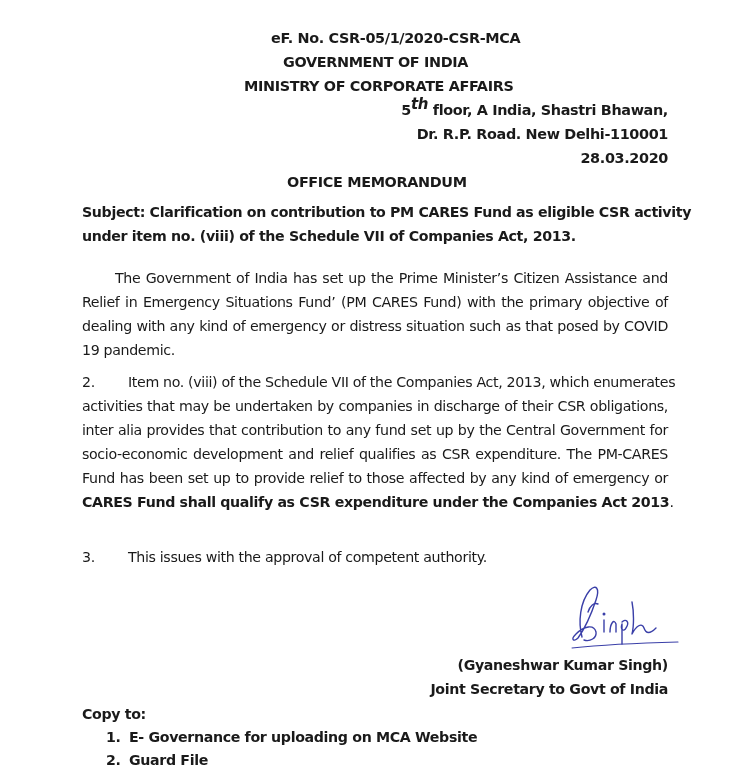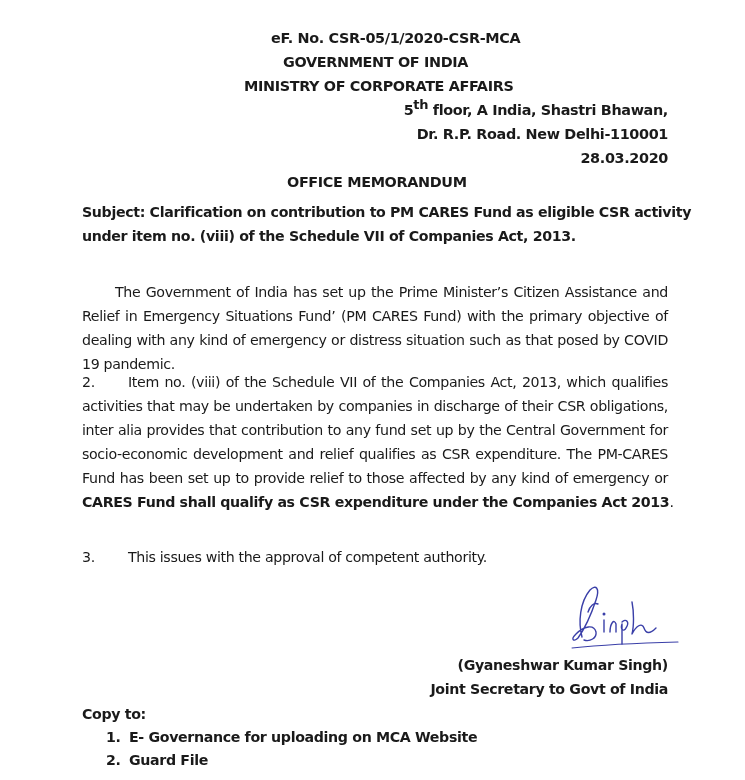--- a/index.html
+++ b/index.html
@@ -5,21 +5,21 @@
   html, body { margin:0; padding:0; background:#ffffff; }
   body {
     width:745px; height:780px; position:relative; overflow:hidden;
     font-family:"DejaVu Sans", sans-serif; color:#1a1a1a;
     font-size:14.2px; letter-spacing:-0.35px;
   }
   .abs { position:absolute; white-space:nowrap; }
   .b { font-weight:bold; }
   .right { text-align:right; }
   .hdr { font-weight:bold; font-size:14.4px; }
-  sup { font-size:13px; vertical-align:6px; line-height:0; }
+  sup { font-size:15px; vertical-align:6px; line-height:0;font-style:italic; }
   .para { position:absolute; left:82px; width:586px; line-height:24px; text-align:justify; }
   .line { display:block; text-align-last:justify; white-space:nowrap; }
   .line.last { text-align-last:left; }
   .num { display:inline-block; width:46px; }
   .indent { display:inline-block; width:33px; }
   .sig { position:absolute; left:560px; top:582px; width:120px; height:70px; }
 </style>
 </head>
 <body>
 
@@ -29,29 +29,29 @@
 <div class="abs hdr right" style="right:77px; top:102px;"><span>5</span><sup>th</sup><span> floor, A India, Shastri Bhawan,</span></div>
 <div class="abs hdr right" style="right:77px; top:126px;">Dr. R.P. Road. New Delhi-110001</div>
 <div class="abs hdr right" style="right:77px; top:150px;">28.03.2020</div>
 <div class="abs hdr" style="left:287px; top:174px;">OFFICE MEMORANDUM</div>
 
 <div class="para b" style="top:200px;">
   <span class="line">Subject: Clarification on contribution to PM CARES Fund as eligible CSR activity</span>
   <span class="line last">under item no. (viii) of the Schedule VII of Companies Act, 2013.</span>
 </div>
 
-<div class="para" style="top:280px;">
+<div class="para" style="top:266px;">
   <span class="line"><span class="indent"></span><span>The Government of India has set up the Prime Minister’s Citizen Assistance and</span></span>
   <span class="line">Relief in Emergency Situations Fund’ (PM CARES Fund) with the primary objective of</span>
   <span class="line">dealing with any kind of emergency or distress situation such as that posed by COVID</span>
   <span class="line last">19 pandemic.</span>
 </div>
 
 <div class="para" style="top:370px;">
-  <span class="line"><span class="num">2.</span><span>Item no. (viii) of the Schedule VII of the Companies Act, 2013, which qualifies</span></span>
+  <span class="line"><span class="num">2.</span><span>Item no. (viii) of the Schedule VII of the Companies Act, 2013, which enumerates</span></span>
   <span class="line">activities that may be undertaken by companies in discharge of their CSR obligations,</span>
   <span class="line">inter alia provides that contribution to any fund set up by the Central Government for</span>
   <span class="line">socio-economic development and relief qualifies as CSR expenditure. The PM-CARES</span>
   <span class="line">Fund has been set up to provide relief to those affected by any kind of emergency or</span>
   <span class="line last"><b>CARES Fund shall qualify as CSR expenditure under the Companies Act 2013</b><span>.</span></span>
 </div>
 
 <div class="para" style="top:545px;">
   <span class="line last"><span class="num">3.</span><span>This issues with the approval of competent authority.</span></span>
 </div>

